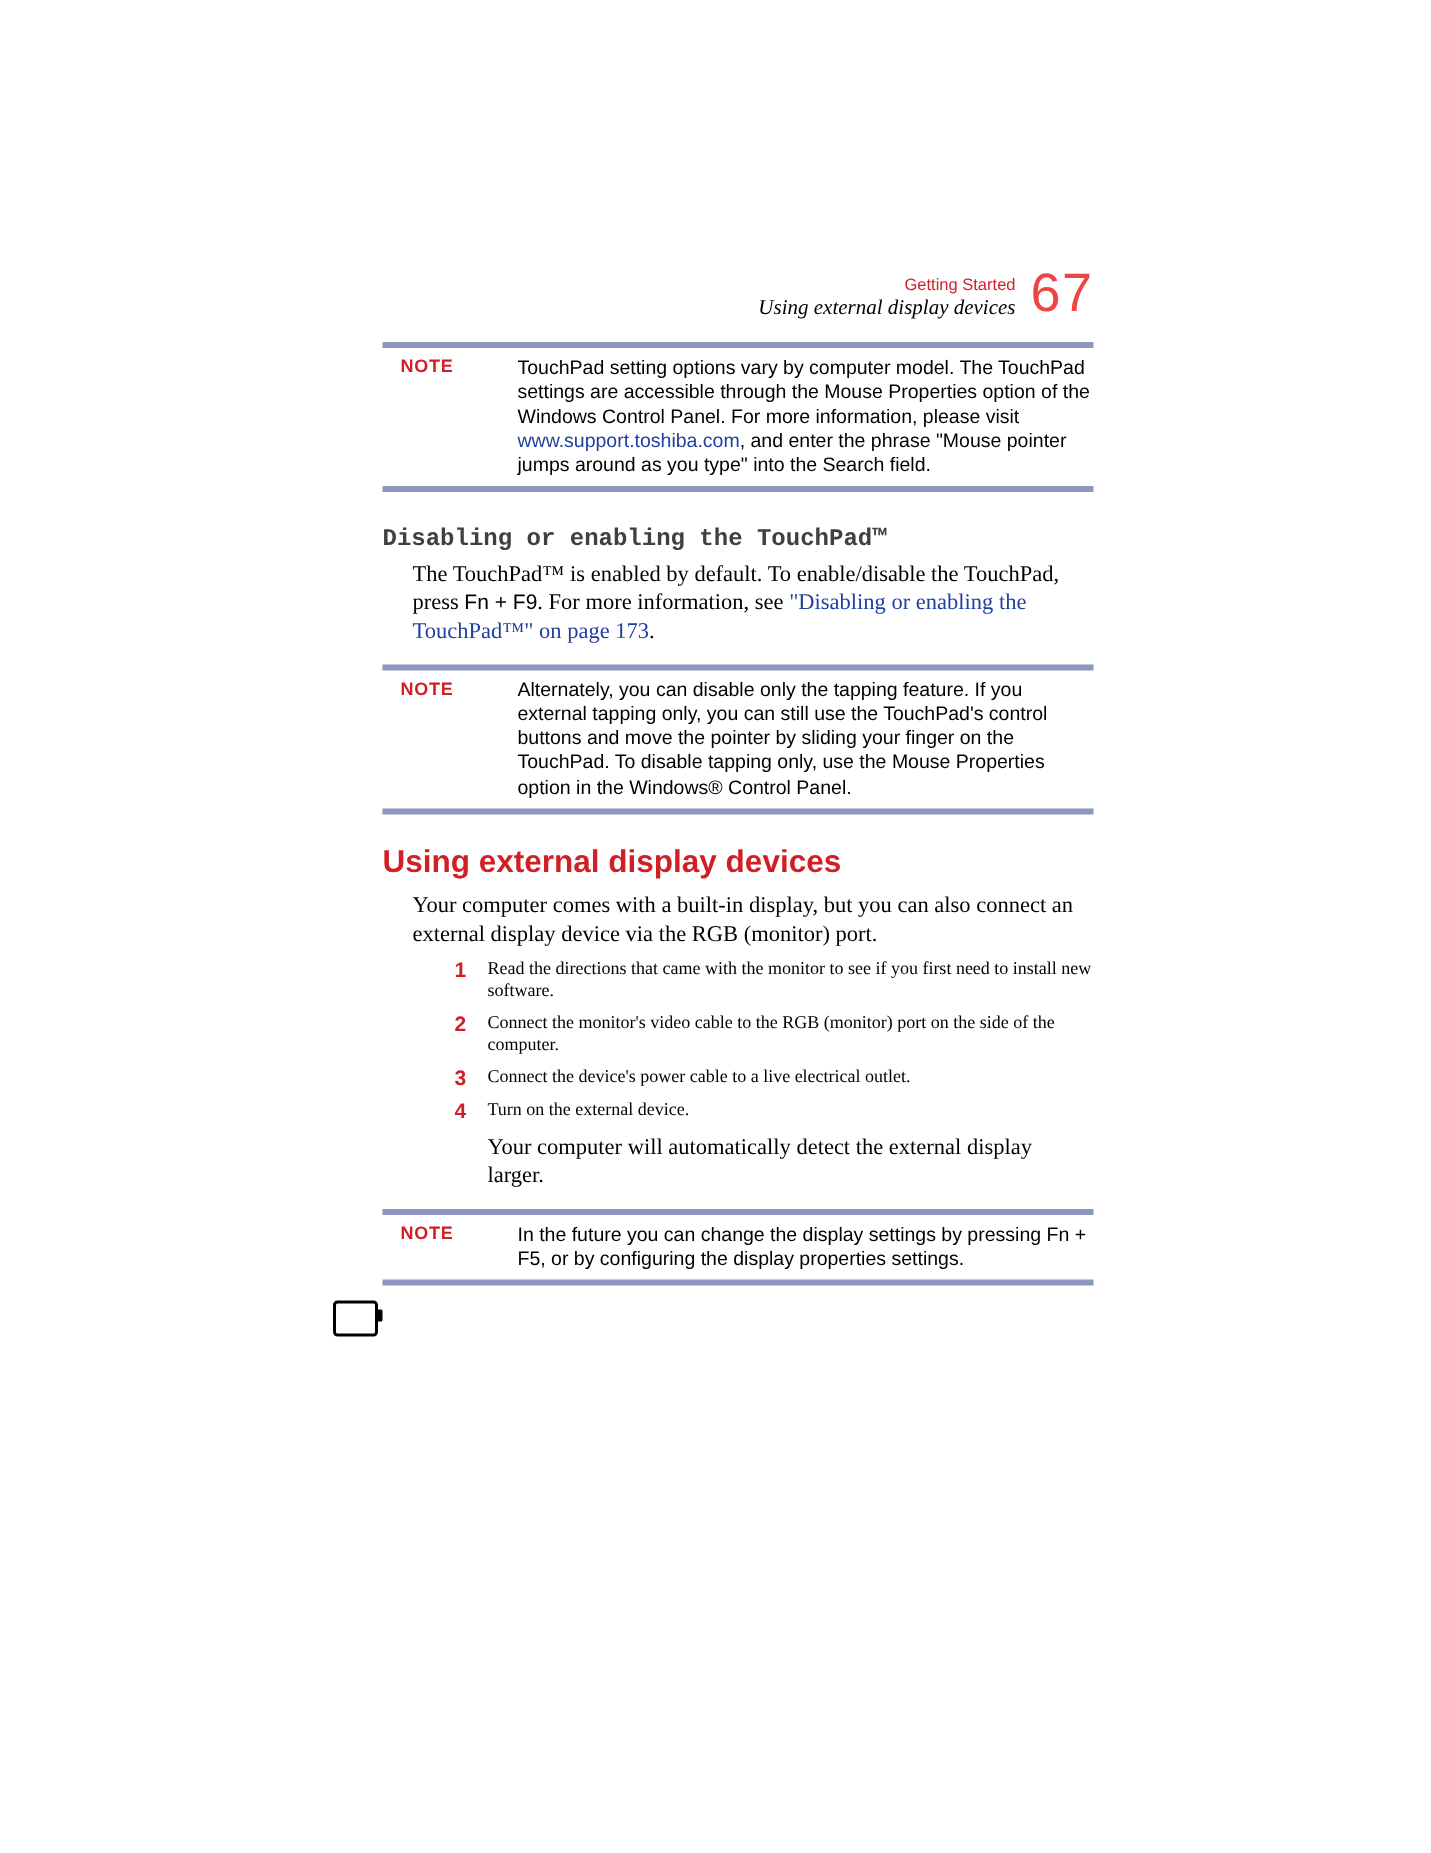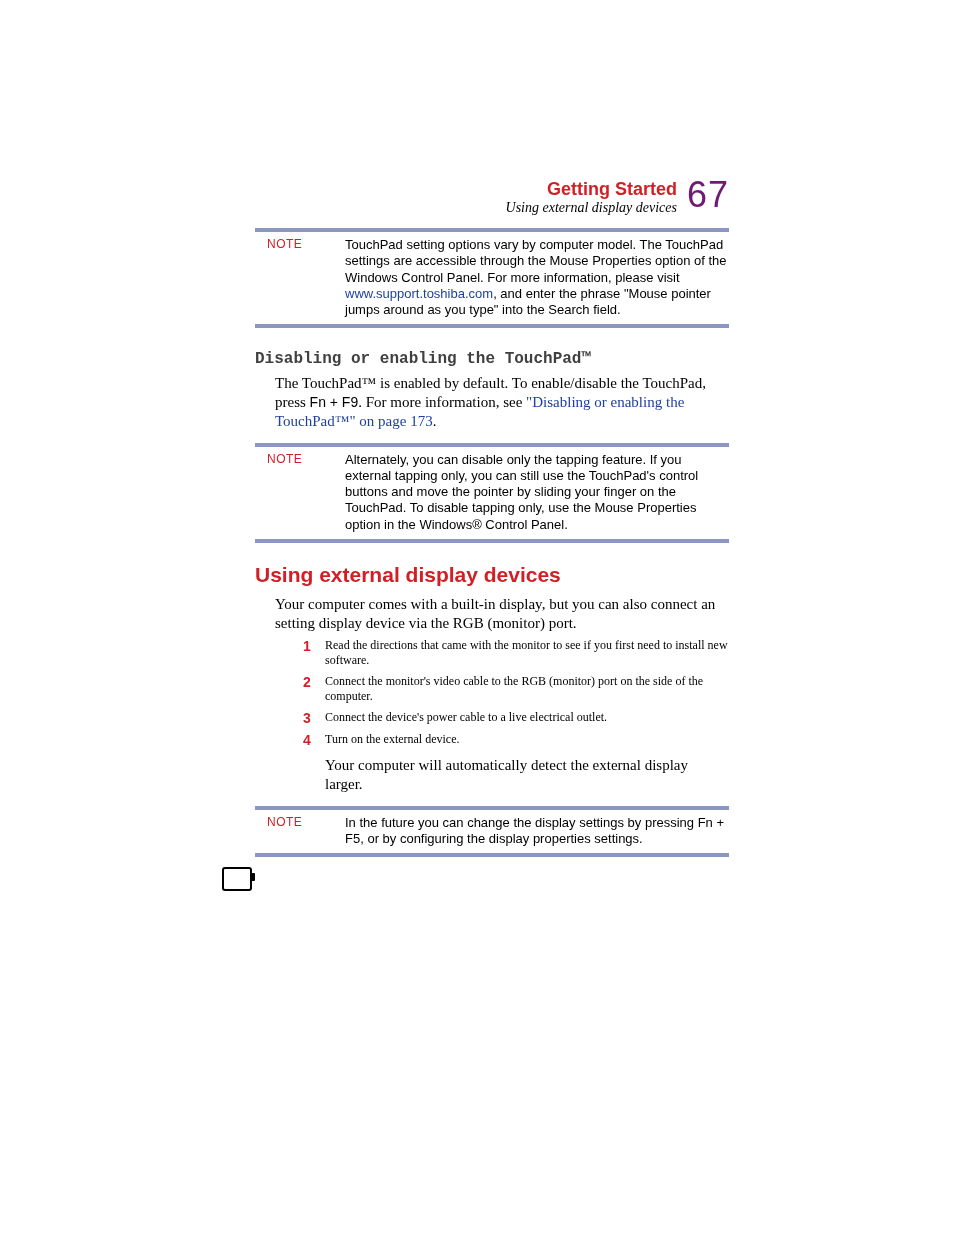--- a/index.html
+++ b/index.html
@@ -15,34 +15,34 @@
   .page {
     position: relative;
     padding: 180px 225px 0 255px;
   }
   .header {
     position: relative;
     margin-bottom: 8px;
   }
   .chapter {
     font-family: Arial, Helvetica, sans-serif;
-    font-weight: bold;
-    color: #d21f26;
-    font-size: 18px;
+    font-weight: normal;
+    color: #d21f26;
+    font-size: 11px;
     line-height: 1.1;
   }
   .section-title-header {
     font-style: italic;
     font-size: 14px;
     line-height: 1.1;
     display: block;
   }
   .pagenum {
     font-family: Arial, Helvetica, sans-serif;
-    color: #701a75;
+    color: #ef4444;
     font-size: 36px;
     font-weight: normal;
     position: absolute;
     right: 0;
     top: -6px;
     letter-spacing: 1px;
   }
   .header-text-block {
     position: absolute;
     right: 52px;
@@ -59,21 +59,21 @@
   .note-block {
     margin: 6px 0 0 0;
   }
   .note-row {
     display: flex;
     align-items: flex-start;
     padding: 5px 0 6px 0;
   }
   .note-label {
     font-family: Arial, Helvetica, sans-serif;
-    font-weight: 400;
+    font-weight: 700;
     font-size: 12px;
     color: #d21f26;
     letter-spacing: 0.5px;
     flex: 0 0 78px;
     padding-left: 12px;
   }
   .note-body {
     font-family: Liberation Sans, sans-serif;
     font-size: 13px;
     line-height: 1.25;
@@ -197,21 +197,21 @@
   <div class="note-block">
     <div class="thick-rule"></div>
     <div class="note-row">
       <div class="note-label">NOTE</div>
       <div class="note-body">Alternately, you can disable only the tapping feature. If you external tapping only, you can still use the TouchPad's control buttons and move the pointer by sliding your finger on the TouchPad. To disable tapping only, use the Mouse Properties option in the Windows® Control Panel.</div>
     </div>
     <div class="thick-rule"></div>
   </div>
 
   <div class="h1-red">Using external display devices</div>
-  <div class="body-indent">Your computer comes with a built-in display, but you can also connect an setting display device via the RGB (monitor) port.</div>
+  <div class="body-indent">Your computer comes with a built-in display, but you can also connect an external display device via the RGB (monitor) port.</div>
 
 
   <div class="step-list">
     <div class="step">
       <div class="step-num">1</div>
       <div class="step-text">Read the directions that came with the monitor to see if you first need to install new software.</div>
     </div>
 
     <div class="margin-icon" style="top:867px"></div>
 

